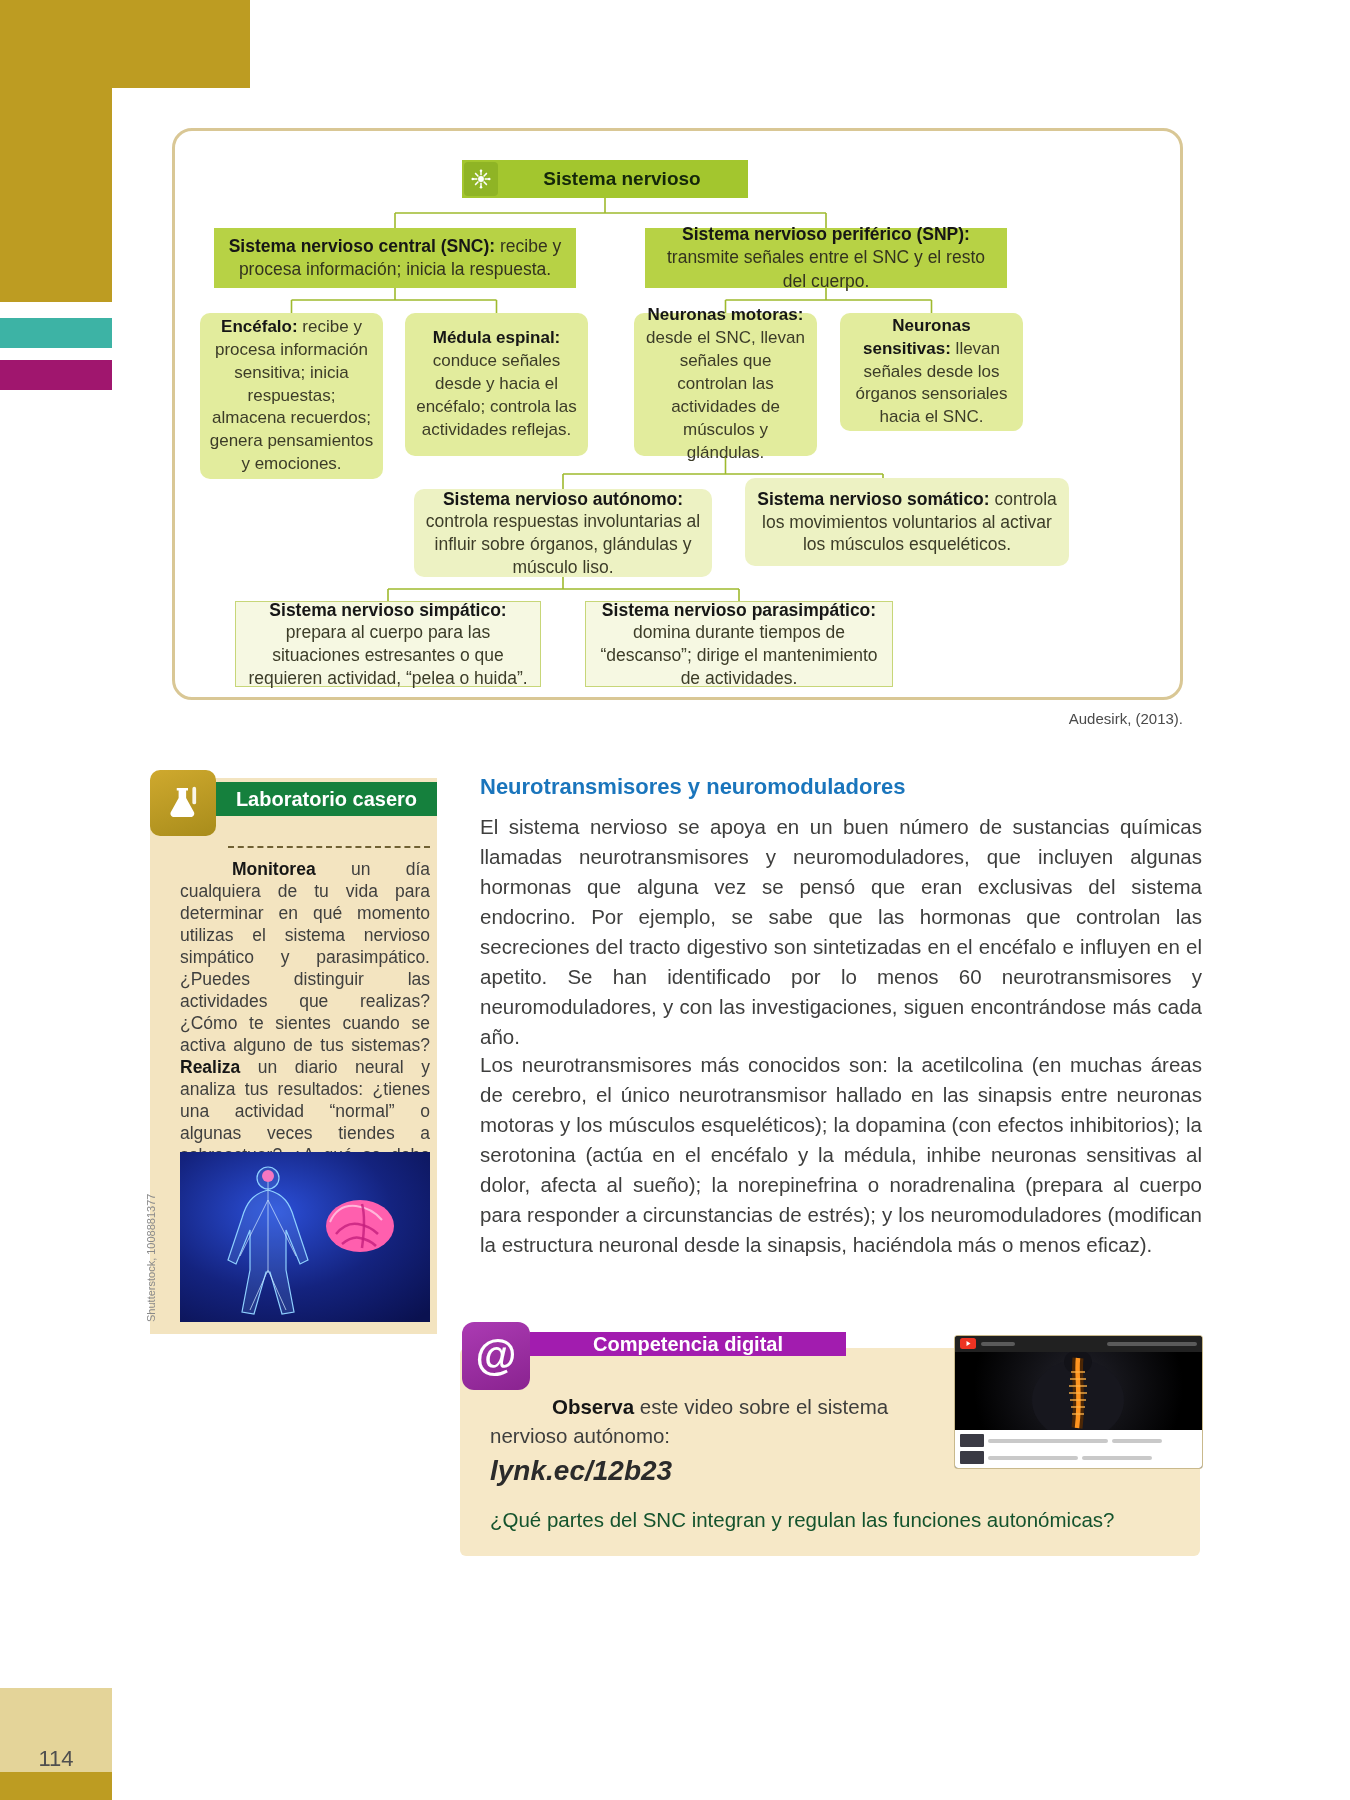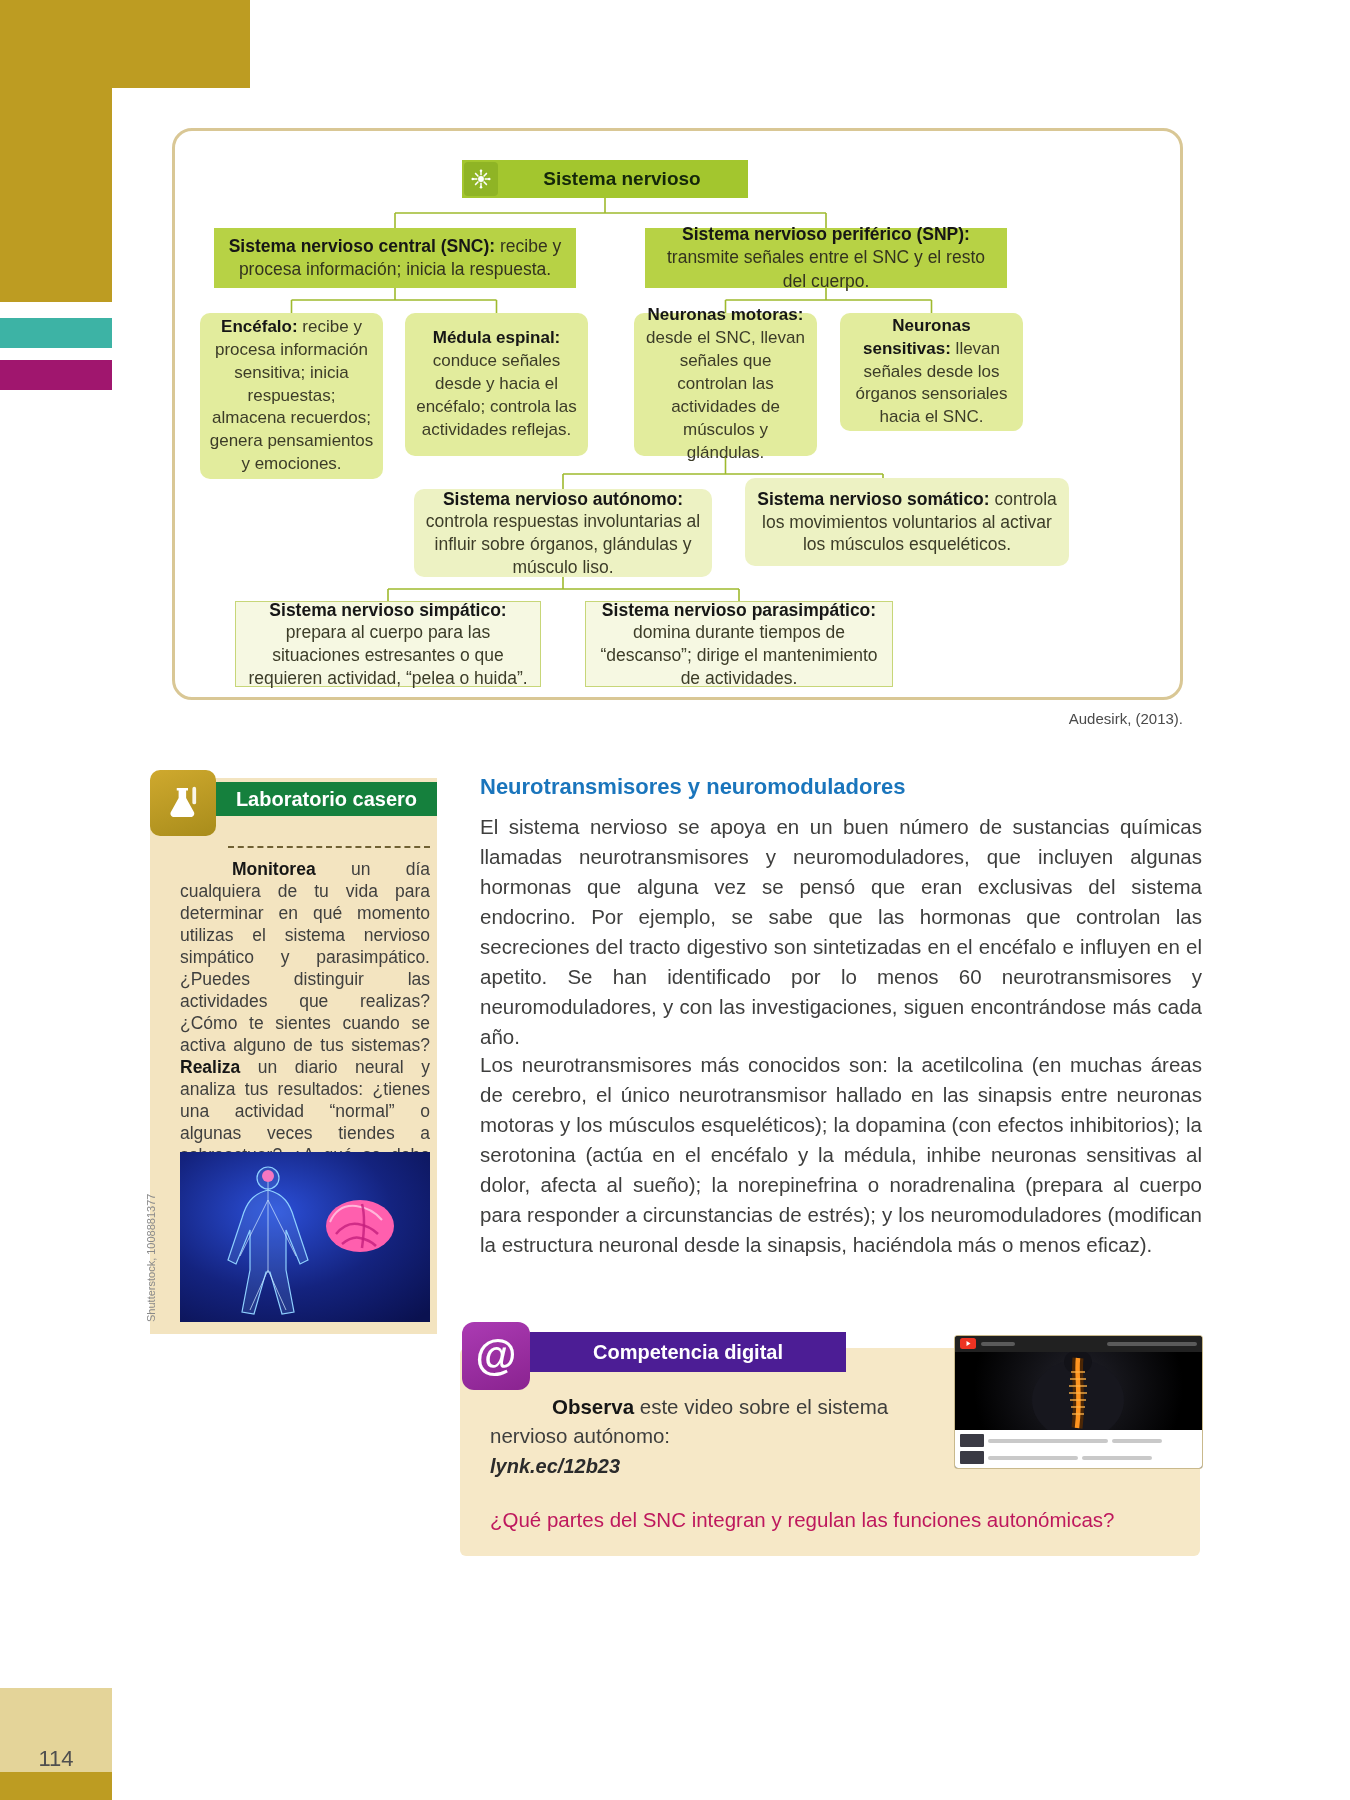--- a/index.html
+++ b/index.html
@@ -69,27 +69,27 @@
   .para{width:722px;font-size:20.5px;line-height:30px;text-align:justify;color:#3e3e3d;}
   .p1{left:480px;top:812px;}
   .p2{left:480px;top:1050px;}
 
   
   .dig-panel{left:460px;top:1348px;width:740px;height:208px;background:#f6e8c7;border-radius:6px;}
   .dig-icon{left:462px;top:1322px;width:68px;height:68px;border-radius:12px;
             background:linear-gradient(160deg,#ab3bb3,#8a2390);
             display:flex;align-items:center;justify-content:center;
             color:#fff;font-size:42px;font-weight:700;}
-  .dig-banner{left:530px;top:1332px;width:316px;height:40px;background:#4c1d95;
+  .dig-banner{left:530px;top:1332px;width:316px;height:24px;background:#a21caf;
               display:flex;align-items:center;justify-content:center;
               color:#fff;font-weight:700;font-size:20px;}
   .dig-text{left:490px;top:1392px;width:440px;font-size:20.5px;line-height:29px;
             color:#3e3e3d;text-indent:62px;}
-  .dig-link{left:490px;top:1455px;font-size:20px;font-weight:700;font-style:italic;color:#2b2b2b;}
-  .dig-question{left:490px;top:1508px;width:700px;font-size:20.5px;color:#be185d;}
+  .dig-link{left:490px;top:1455px;font-size:28px;font-weight:700;font-style:italic;color:#2b2b2b;}
+  .dig-question{left:490px;top:1508px;width:700px;font-size:20.5px;color:#14532d;}
 
   
   .thumb{left:955px;top:1336px;width:247px;height:132px;background:#000;border-radius:3px;
          overflow:hidden;box-shadow:0 0 0 1px #c9b98c;}
   .thumb-top{height:16px;background:#212121;display:flex;align-items:center;gap:5px;padding:0 5px;}
   .tbar{height:4px;background:#5a5a5a;border-radius:2px;}
   .thumb-main{height:78px;position:relative;background:radial-gradient(circle at 50% 45%,#23232c 0%,#000 80%);}
   .thumb-bottom{height:38px;background:#fff;padding:4px 5px;box-sizing:border-box;
                 display:flex;flex-direction:column;gap:4px;}
   .srow{display:flex;gap:4px;align-items:center;}

